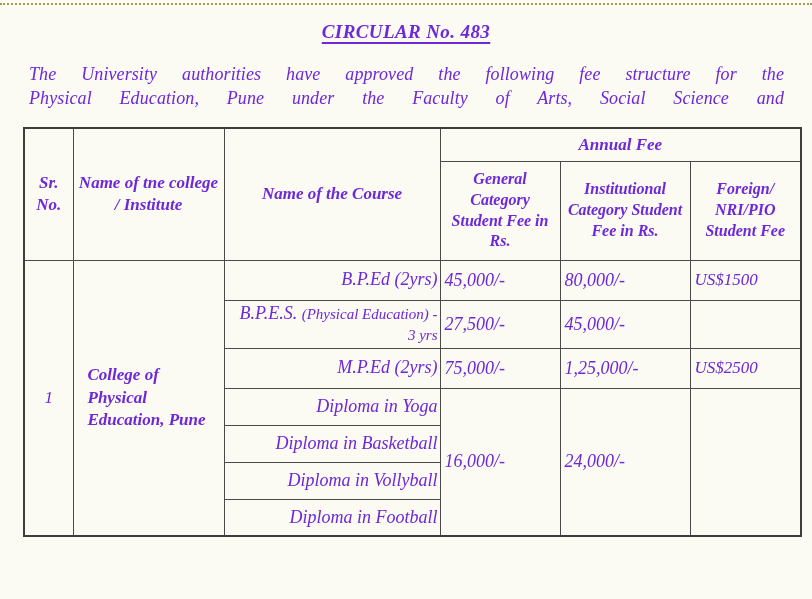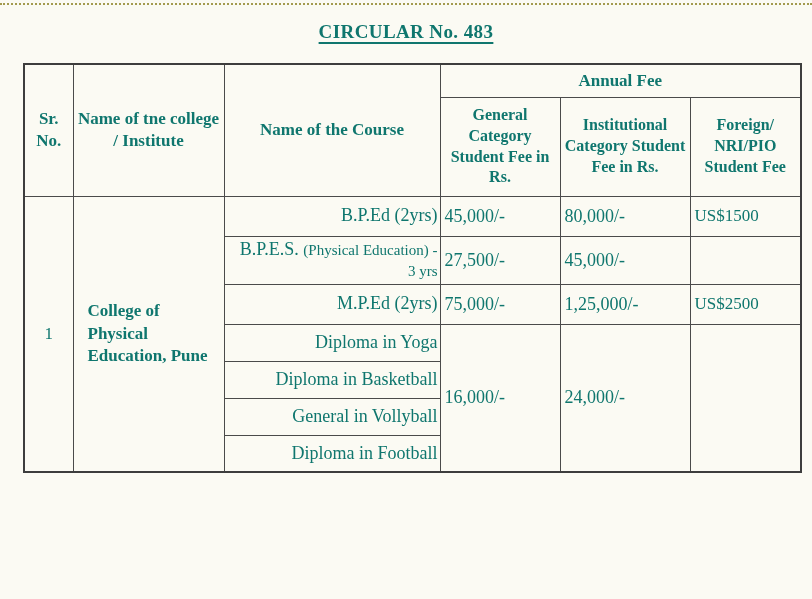--- a/index.html
+++ b/index.html
@@ -1,24 +1,25 @@
 <!DOCTYPE html>
 <html><head>
 <meta charset="utf-8">
 <style>
   html, body { margin: 0; padding: 0; }
   .page {
     position: relative;
     width: 812px;
     height: 599px;
     background: #fbfaf3;
-    color: #0f766e;
+    color: #6d28d9;
     font-family: "Liberation Serif", serif;
     overflow: hidden;
     box-sizing: border-box;
+    font-style: italic;
   }
   .dotted-line {
     position: absolute;
     top: 3px;
     left: 0;
     width: 100%;
     border-top: 2px dotted #a39a4e;
   }
   .title {
     margin-top: 21px;
@@ -100,20 +101,22 @@
 </head>
 <body>
 
 <div class="page">
 
   <div class="dotted-line"></div>
 
   <div class="title">CIRCULAR No. 483</div>
 
   <div class="intro">
+    <div class="line">The University authorities have approved the following fee structure for the</div>
+    <div class="line">Physical Education, Pune under the Faculty of Arts, Social Science and</div>
   </div>
 
   <table class="fee-table">
     <colgroup>
       <col style="width:49px">
       <col style="width:151px">
       <col style="width:216px">
       <col style="width:120px">
       <col style="width:130px">
       <col style="width:111px">
@@ -155,21 +158,21 @@
       <tr class="row-diploma">
         <td class="course-cell">Diploma in Yoga</td>
         <td class="fee-cell" rowspan="4">16,000/-</td>
         <td class="fee-cell" rowspan="4">24,000/-</td>
         <td class="foreign-cell" rowspan="4"></td>
       </tr>
       <tr class="row-diploma">
         <td class="course-cell">Diploma in Basketball</td>
       </tr>
       <tr class="row-diploma">
-        <td class="course-cell">General in Vollyball</td>
+        <td class="course-cell">Diploma in Vollyball</td>
       </tr>
       <tr class="row-diploma">
         <td class="course-cell">Diploma in Football</td>
       </tr>
     </tbody>
   </table>
 
 </div>
 
 </body></html>

